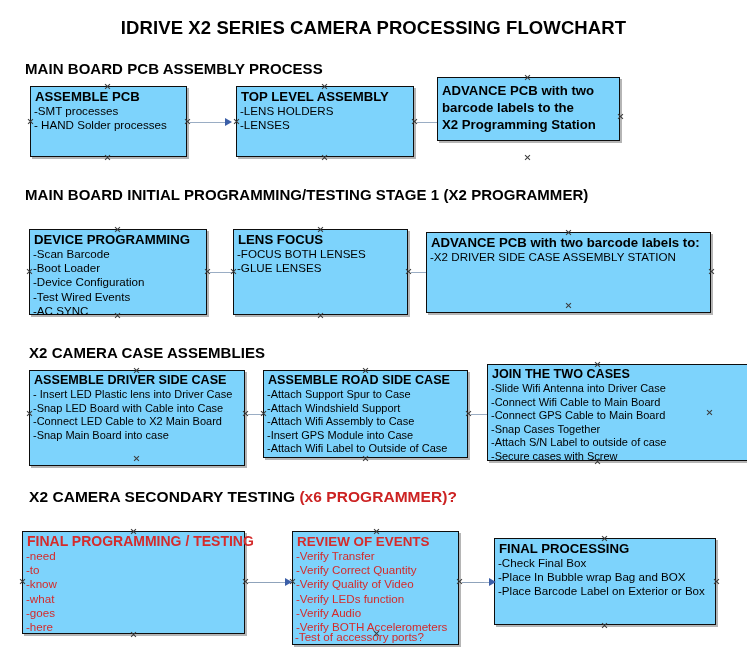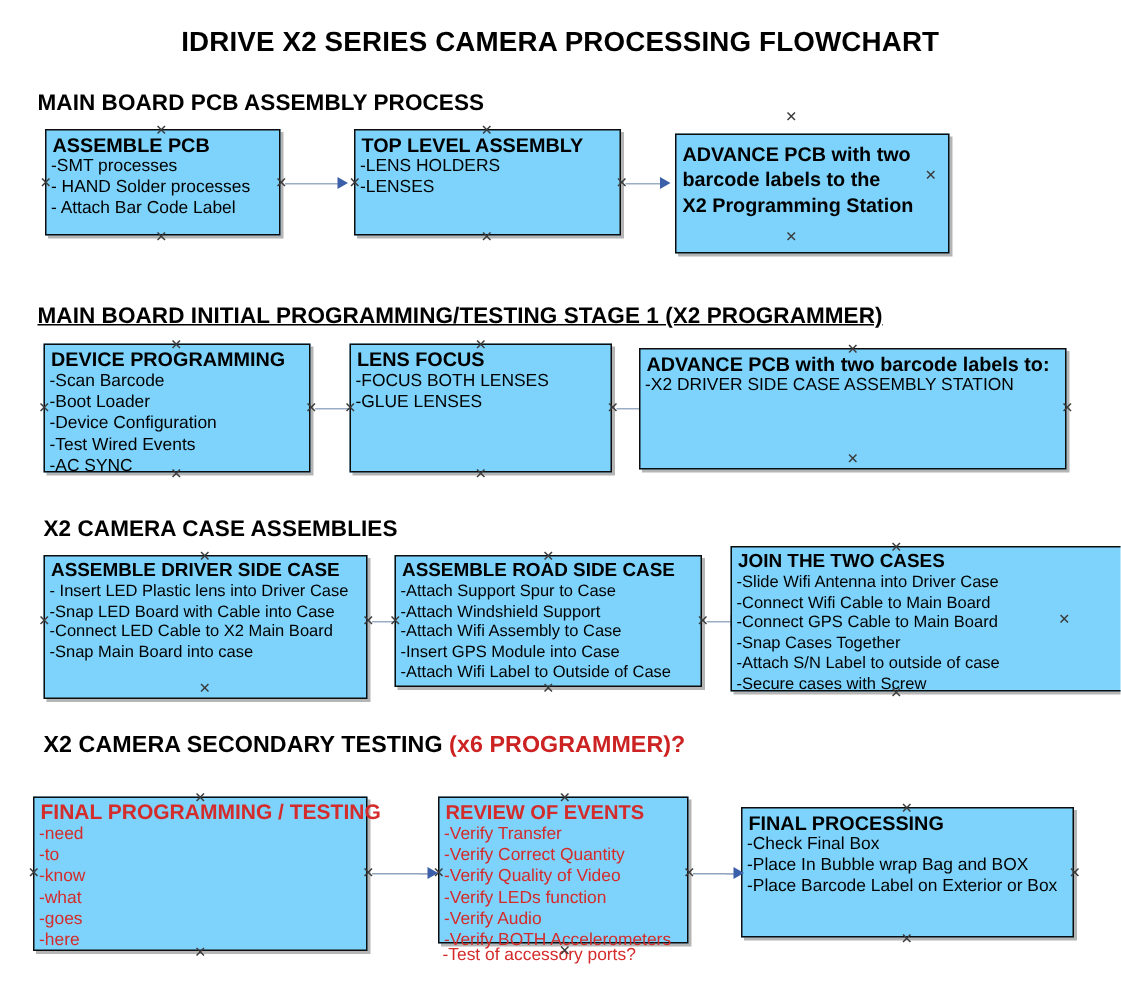--- a/index.html
+++ b/index.html
@@ -104,21 +104,20 @@
 
   <div class="title section-title" style="left:25px;top:60px;">
     <span>MAIN BOARD PCB ASSEMBLY PROCESS</span>
   </div>
 
   <div class="box" style="left:30px;top:86px;width:157px;height:71px;">
     <div class="bhead">ASSEMBLE PCB</div>
     <ul class="blist">
       <li>-SMT processes</li>
       <li>- HAND Solder processes</li>
-      <li>- Attach Bar Code Label</li>
     </ul>
   </div>
   <div class="hx" style="left:104px;top:82.5px;"></div>
   <div class="hx" style="left:104px;top:153.5px;"></div>
   <div class="hx" style="left:26.5px;top:118px;"></div>
   <div class="hx" style="left:183.5px;top:118px;"></div>
 
   <div class="conn" style="left:190px;top:121.5px;width:43px;height:2px;">
     <div class="ln" style="width:36px;"></div>
     <div class="ah" style="left:35px;"></div>
@@ -134,32 +133,32 @@
   <div class="hx" style="left:321px;top:82.5px;"></div>
   <div class="hx" style="left:321px;top:153.5px;"></div>
   <div class="hx" style="left:232.5px;top:118px;"></div>
   <div class="hx" style="left:410.5px;top:118px;"></div>
 
   <div class="conn" style="left:417px;top:121.5px;width:30px;height:2px;">
     <div class="ln" style="width:24px;"></div>
     <div class="ah" style="left:23px;"></div>
   </div>
 
-  <div class="box" style="left:450px;top:77px;width:183px;height:80px;margin-top:12px;">
+  <div class="box" style="left:437px;top:77px;width:183px;height:64px;">
     <div class="bhead" style="line-height:17px;padding-top:4px;">
       <div>ADVANCE PCB with two</div>
       <div>barcode labels to the</div>
       <div> X2 Programming Station</div>
     </div>
   </div>
   <div class="hx" style="left:524px;top:73.5px;"></div>
   <div class="hx" style="left:524px;top:153.5px;"></div>
   <div class="hx" style="left:616.5px;top:113px;"></div>
 
-  <div class="title section-title" style="left:25px;top:202px;text-decoration:underline;">
+  <div class="title section-title" style="left:25px;top:186px;">
     <span>MAIN BOARD INITIAL PROGRAMMING/TESTING STAGE 1 (X2 PROGRAMMER)</span>
   </div>
 
   <div class="box" style="left:29px;top:229px;width:178px;height:86px;">
     <div class="bhead">DEVICE PROGRAMMING</div>
     <ul class="blist">
       <li>-Scan Barcode</li>
       <li>-Boot Loader</li>
       <li>-Device Configuration</li>
       <li>-Test Wired Events</li>
@@ -275,21 +274,21 @@
       <li>-goes</li>
       <li>-here</li>
     </ul>
   </div>
   <div class="hx" style="left:130px;top:527.5px;"></div>
   <div class="hx" style="left:130px;top:630.5px;"></div>
   <div class="hx" style="left:18.5px;top:578px;"></div>
   <div class="hx" style="left:241.5px;top:578px;"></div>
   <div class="stub" style="left:248px;top:581.5px;width:40px;"></div>
 
-  <div class="box red" style="left:292px;top:531px;width:167px;height:98px;">
+  <div class="box red" style="left:292px;top:531px;width:167px;height:114px;">
     <div class="bhead" style="font-size:13.4px;">REVIEW OF EVENTS</div>
     <ul class="blist">
       <li>-Verify Transfer</li>
       <li>-Verify Correct Quantity</li>
       <li>-Verify Quality of Video</li>
       <li>-Verify LEDs function</li>
       <li>-Verify Audio</li>
       <li>-Verify BOTH Accelerometers</li>
     </ul>
   </div>

